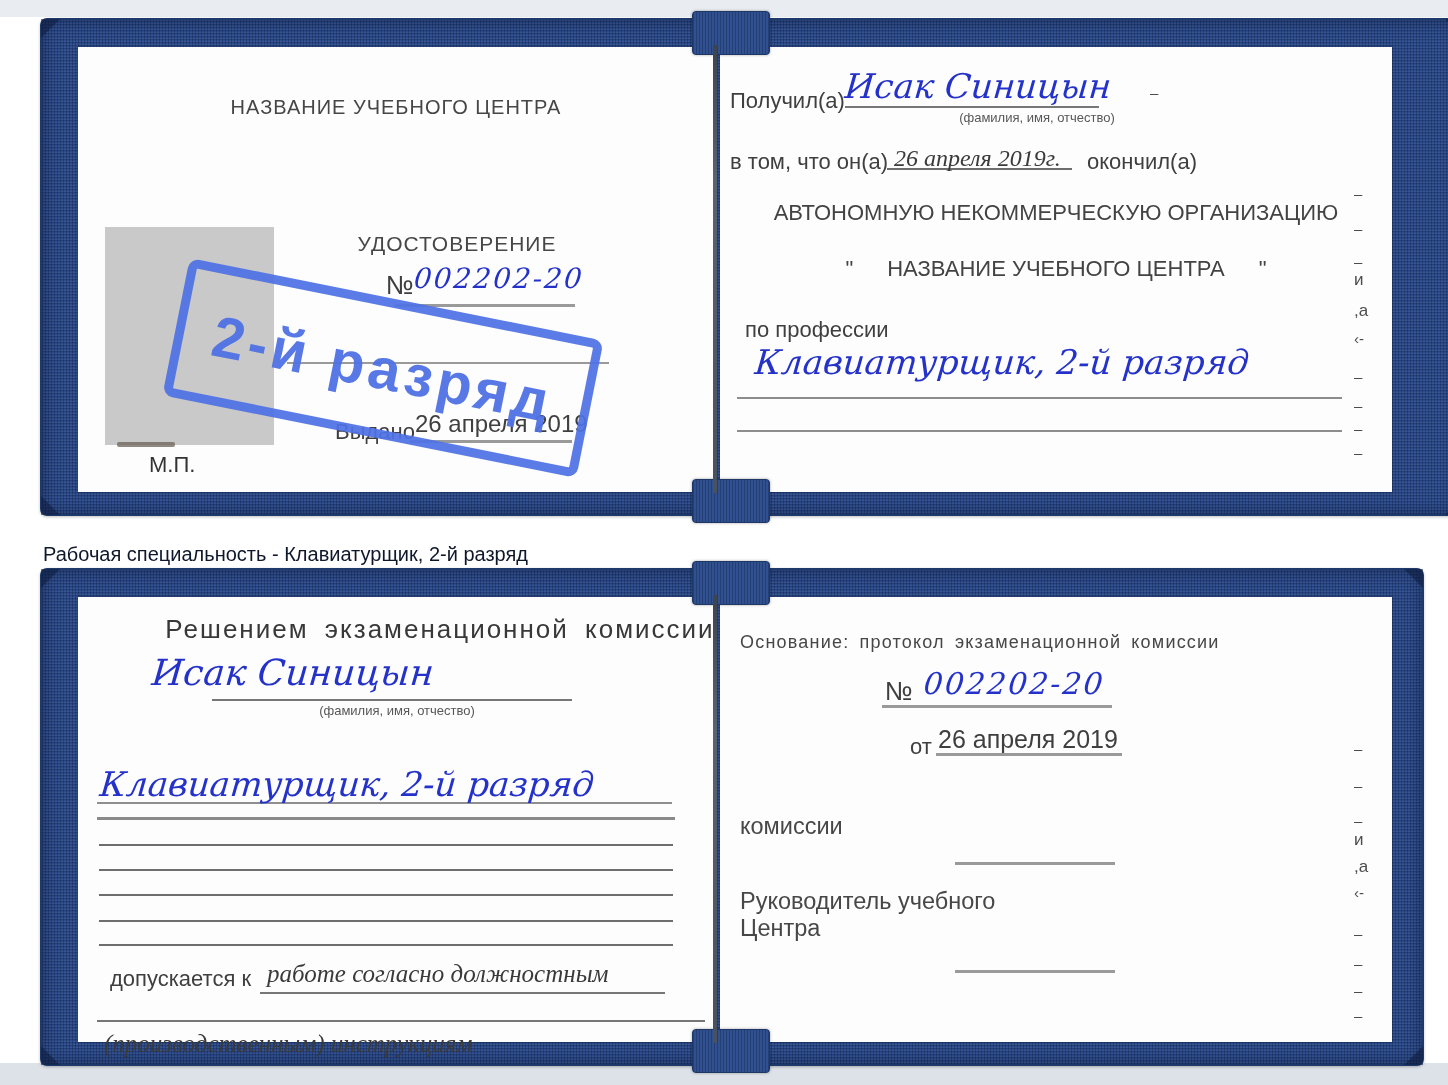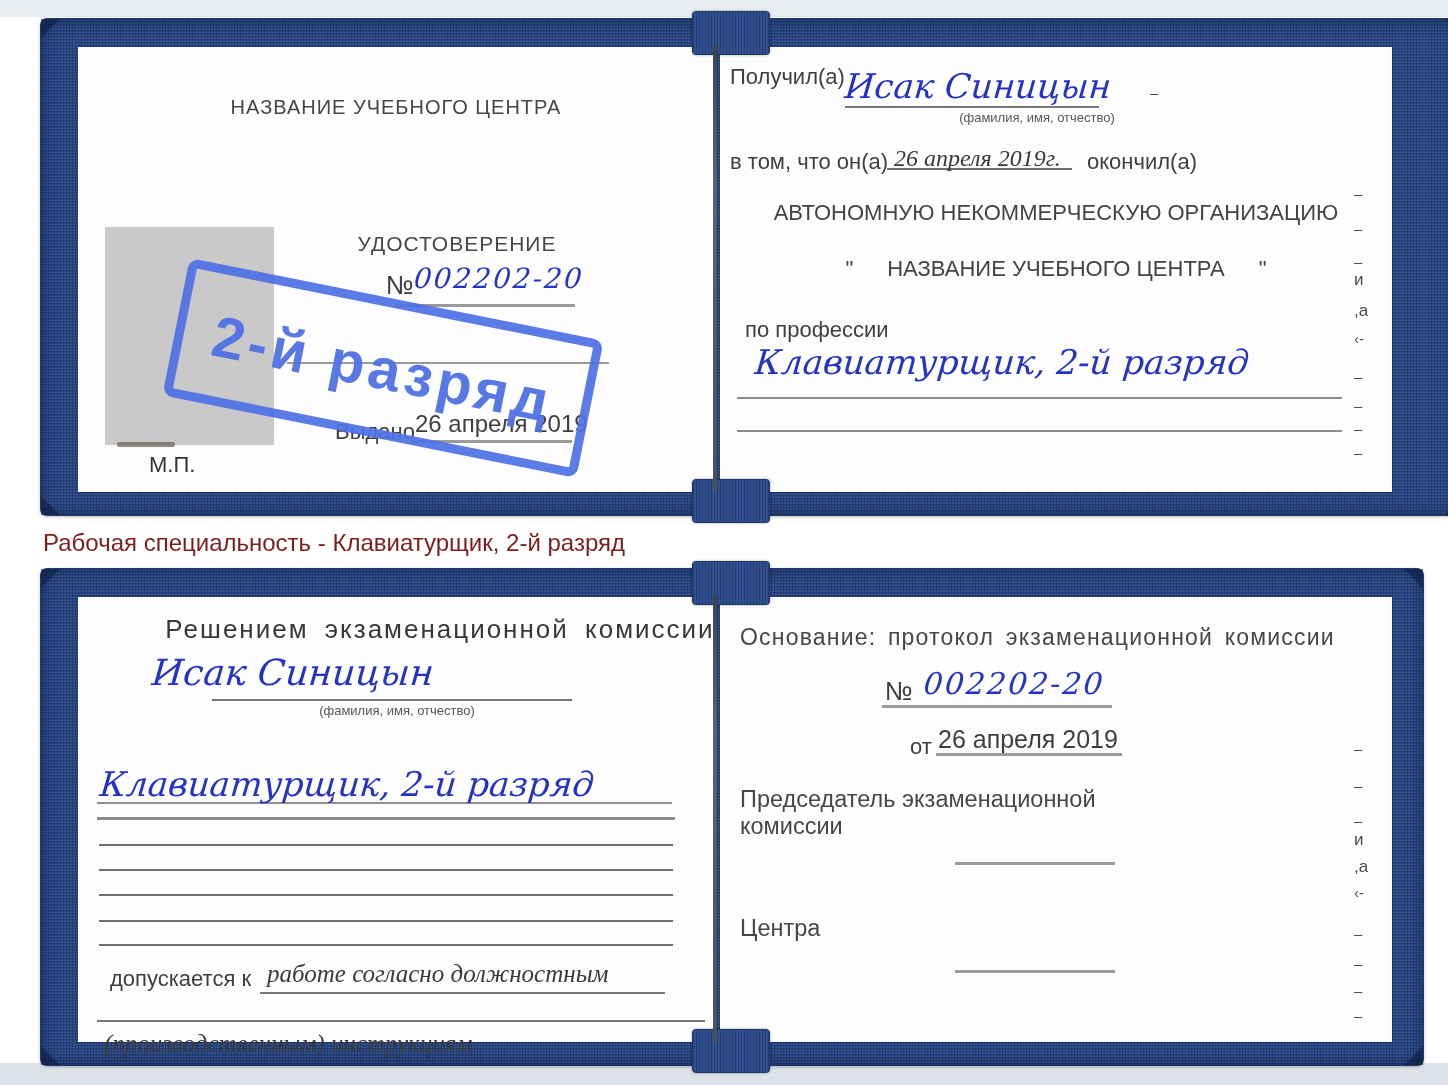--- a/index.html
+++ b/index.html
@@ -58,21 +58,21 @@
   .smudge{position:absolute;left:75px;top:422px;width:58px;height:5px;background:#6b6257;
           border-radius:2px;opacity:.75;z-index:5;}
   .stamp{
     position:absolute;left:130px;top:278px;width:404px;height:122px;z-index:7;
     border:9px solid rgba(79,113,228,.93);border-radius:10px;
     transform:rotate(11.3deg);
     display:flex;align-items:center;justify-content:center;
     font-weight:bold;font-size:58px;letter-spacing:4px;color:rgba(79,113,228,.95);
     white-space:nowrap;
   }
-  .caption{position:absolute;left:43px;top:529px;font-size:24px;color:#7f1d1d;z-index:1;white-space:nowrap;}
+  .caption{position:absolute;left:43px;top:543px;font-size:20px;color:#0f172a;z-index:1;white-space:nowrap;}
 </style>
 </head>
 <body>
 
 <div class="bg-strip top"></div>
 <div class="bg-strip bottom"></div>
 
 <div class="booklet b1">
   <div class="fold tl"></div>
   <div class="fold tr"></div>
@@ -91,21 +91,21 @@
   <div class="lbl" style="left:344px;top:250px;font-size:26px;">№</div>
   <div class="hand" style="left:372px;top:242px;font-size:28px;letter-spacing:2px;">002202-20</div>
   <div class="ln" style="left:353px;top:284px;width:180px;height:3px;"></div>
   <div class="ln" style="left:245px;top:342px;width:322px;"></div>
   <div class="lbl" style="left:293px;top:399px;font-size:22px;">Выдано</div>
   <div class="lbl" style="left:373px;top:390px;font-size:24px;">26 апреля 2019</div>
   <div class="ln" style="left:368px;top:420px;width:162px;height:3px;"></div>
   <div class="lbl" style="left:107px;top:432px;font-size:22px;color:#333333;">М.П.</div>
   <div class="stamp">2-й разряд</div>
 
-  <div class="lbl" style="left:688px;top:44px;font-size:22px;">Получил(а)</div>
+  <div class="lbl" style="left:688px;top:68px;font-size:22px;">Получил(а)</div>
   <div class="hand" style="left:803px;top:46px;font-size:34px;">Исак Синицын</div>
   <div class="ln" style="left:803px;top:86px;width:254px;height:1.5px;background:#777;"></div>
   <div class="frag" style="left:1108px;top:64px;">–</div>
   <div class="hint" style="left:915px;top:90px;width:160px;">(фамилия, имя, отчество)</div>
   <div class="lbl" style="left:688px;top:129px;font-size:22px;">в том, что он(а)</div>
   <div class="fill" style="left:852px;top:125px;font-size:24px;">26 апреля 2019г.</div>
   <div class="ln" style="left:845px;top:148px;width:185px;background:#6d6d6d;"></div>
   <div class="lbl" style="left:1045px;top:129px;font-size:22px;text-align:right;">окончил(а)</div>
   <div class="lbl" style="left:678px;top:180px;width:672px;text-align:center;font-size:22px;color:#434343;">АВТОНОМНУЮ НЕКОММЕРЧЕСКУЮ ОРГАНИЗАЦИЮ</div>
   <div class="lbl" style="left:678px;top:236px;width:672px;text-align:center;font-size:22px;color:#434343;">
@@ -152,30 +152,30 @@
   <div class="ln" style="left:57px;top:299px;width:574px;background:#6e6e6e;"></div>
   <div class="ln" style="left:57px;top:324px;width:574px;background:#6e6e6e;"></div>
   <div class="ln" style="left:57px;top:350px;width:574px;background:#6e6e6e;"></div>
   <div class="ln" style="left:57px;top:374px;width:574px;background:#6e6e6e;"></div>
   <div class="lbl" style="left:68px;top:396px;font-size:22px;">допускается к</div>
   <div class="fill" style="left:225px;top:390px;font-size:25px;">работе согласно должностным</div>
   <div class="ln" style="left:218px;top:422px;width:405px;background:#777;"></div>
   <div class="fill" style="left:62px;top:420px;font-size:25px;margin-top:40px;">(производственным) инструкциям</div>
   <div class="ln" style="left:55px;top:450px;width:608px;background:#777;"></div>
 
-  <div class="lbl" style="left:698px;top:54px;font-size:23px;letter-spacing:1.2px;word-spacing:4px;color:#474747;">Основание: протокол экзаменационной комиссии</div>
+  <div class="lbl" style="left:698px;top:62px;font-size:18px;letter-spacing:1.2px;word-spacing:4px;color:#474747;">Основание: протокол экзаменационной комиссии</div>
   <div class="lbl" style="left:843px;top:106px;font-size:26px;">№</div>
   <div class="hand" style="left:882px;top:96px;font-size:30px;letter-spacing:2px;">002202-20</div>
   <div class="ln" style="left:840px;top:135px;width:230px;height:3px;"></div>
   <div class="lbl" style="left:868px;top:164px;font-size:22px;">от</div>
   <div class="lbl" style="left:896px;top:155px;font-size:25px;">26 апреля 2019</div>
   <div class="ln" style="left:894px;top:183px;width:186px;height:3px;"></div>
-  <div class="lbl" style="left:698px;top:216px;font-size:23.5px;color:#474747;">Председатель экзаменационной</div>
   <div class="lbl" style="left:698px;top:243px;font-size:23.5px;color:#474747;">комиссии</div>
   <div class="ln" style="left:913px;top:292px;width:160px;height:2.5px;"></div>
+  <div class="lbl" style="left:698px;top:318px;font-size:23.5px;color:#474747;">Руководитель учебного</div>
   <div class="lbl" style="left:698px;top:345px;font-size:23.5px;color:#474747;">Центра</div>
   <div class="ln" style="left:913px;top:400px;width:160px;height:2.5px;"></div>
 
   <span class="frag" style="top:170px">–</span>
   <span class="frag" style="top:207px">–</span>
   <span class="frag" style="top:242px">–</span>
   <span class="frag" style="top:260px;font-size:17px">и</span>
   <span class="frag" style="top:287px;font-size:17px">,а</span>
   <span class="frag" style="top:314px">‹-</span>
   <span class="frag" style="top:355px">–</span>

